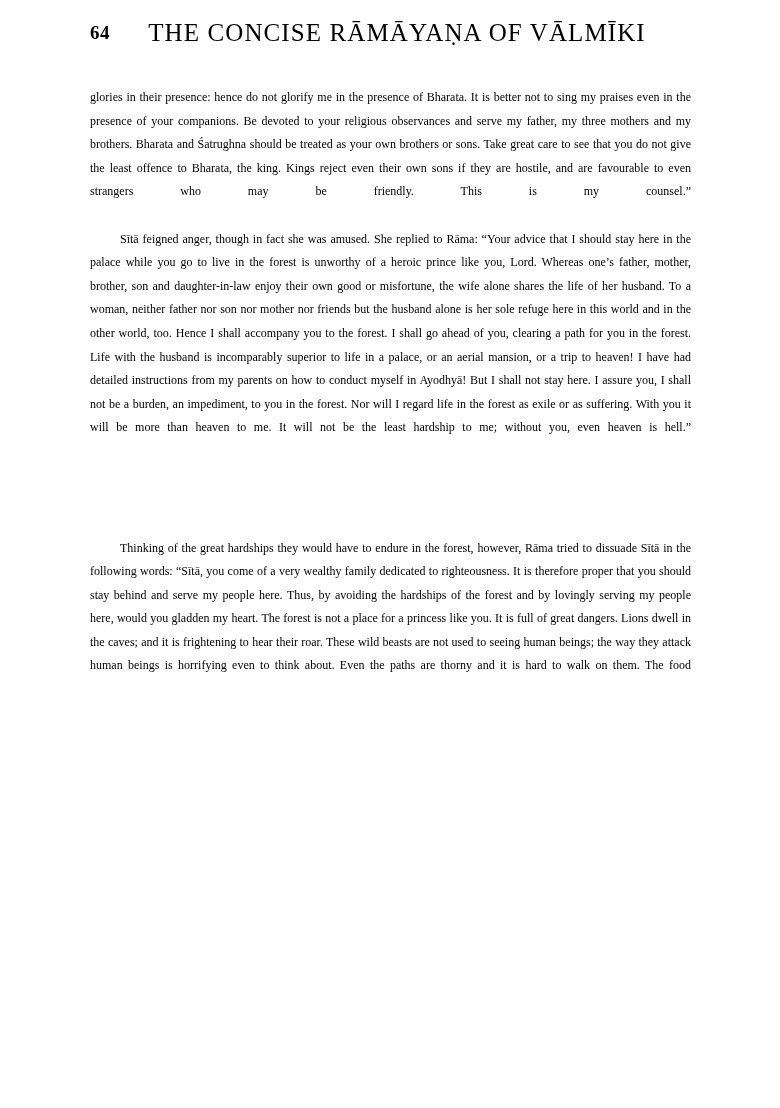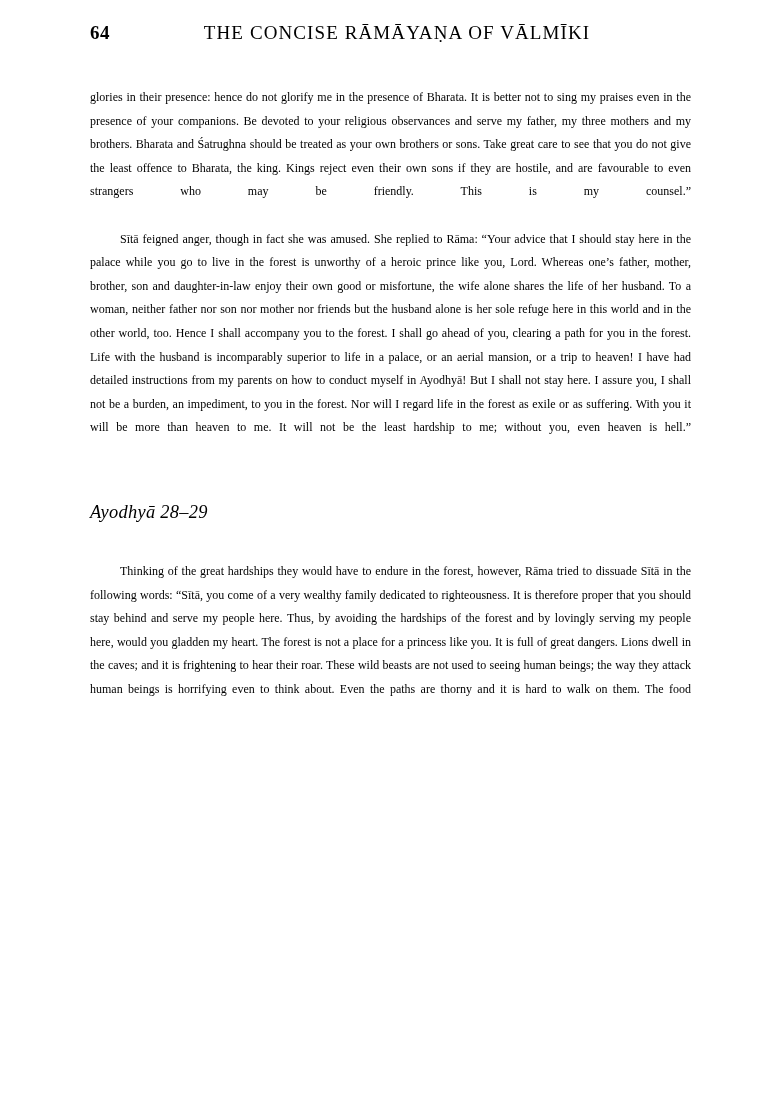--- a/index.html
+++ b/index.html
@@ -33,21 +33,21 @@
     font-weight: bold;
     letter-spacing: 0.5px;
     line-height: 26px;
   }
   .head-title {
     position: absolute;
     left: 0;
     right: 0;
     top: 0;
     text-align: center;
-    font-size: 19px;
+    font-size: 25px;
     line-height: 26px;
     letter-spacing: 1.1px;
     padding-left: 14px;
     white-space: nowrap;
   }
 
   
   .text-block {
     position: absolute;
     left: 90px;
@@ -96,21 +96,20 @@
   </div>
 
   <div class="text-block">
 
     <p class="para">glories in their presence: hence do not glorify me in the pres­ence of Bharata. It is better not to sing my praises even in the presence of your companions. Be devoted to your religious observances and serve my father, my three mothers and my brothers. Bharata and Śatrughna should be treated as your own brothers or sons. Take great care to see that you do not give the least offence to Bharata, the king. Kings reject even their own sons if they are hostile, and are favourable to even strangers who may be friendly. This is my counsel.”</p>
 
     <p class="para indent">Sītā feigned anger, though in fact she was amused. She replied to Rāma: “Your advice that I should stay here in the palace while you go to live in the forest is unworthy of a heroic prince like you, Lord. Whereas one’s father, mother, brother, son and daughter-in-law enjoy their own good or misfortune, the wife alone shares the life of her husband. To a woman, neither father nor son nor mother nor friends but the husband alone is her sole refuge here in this world and in the other world, too. Hence I shall accompany you to the forest. I shall go ahead of you, clearing a path for you in the forest. Life with the husband is incomparably superior to life in a palace, or an aerial mansion, or a trip to heaven! I have had detailed instructions from my parents on how to conduct myself in Ayodhyā! But I shall not stay here. I assure you, I shall not be a burden, an impediment, to you in the forest. Nor will I regard life in the forest as exile or as suffering. With you it will be more than heaven to me. It will not be the least hardship to me; without you, even heaven is hell.”</p>
 
     <div class="gap-before-head"></div>
 
-    <p class="section-head">Ayodhyā 28–29</p>
 
     <div class="gap-after-head"></div>
 
     <p class="para indent">Thinking of the great hardships they would have to endure in the forest, however, Rāma tried to dissuade Sītā in the following words: “Sītā, you come of a very wealthy family dedicated to righteousness. It is therefore proper that you should stay behind and serve my people here. Thus, by avoiding the hardships of the forest and by lovingly serving my people here, would you gladden my heart. The forest is not a place for a princess like you. It is full of great dangers. Lions dwell in the caves; and it is frightening to hear their roar. These wild beasts are not used to seeing human beings; the way they attack human beings is horrifying even to think about. Even the paths are thorny and it is hard to walk on them. The food</p>
 
   </div>
 
 </div>
 
 </body></html>

